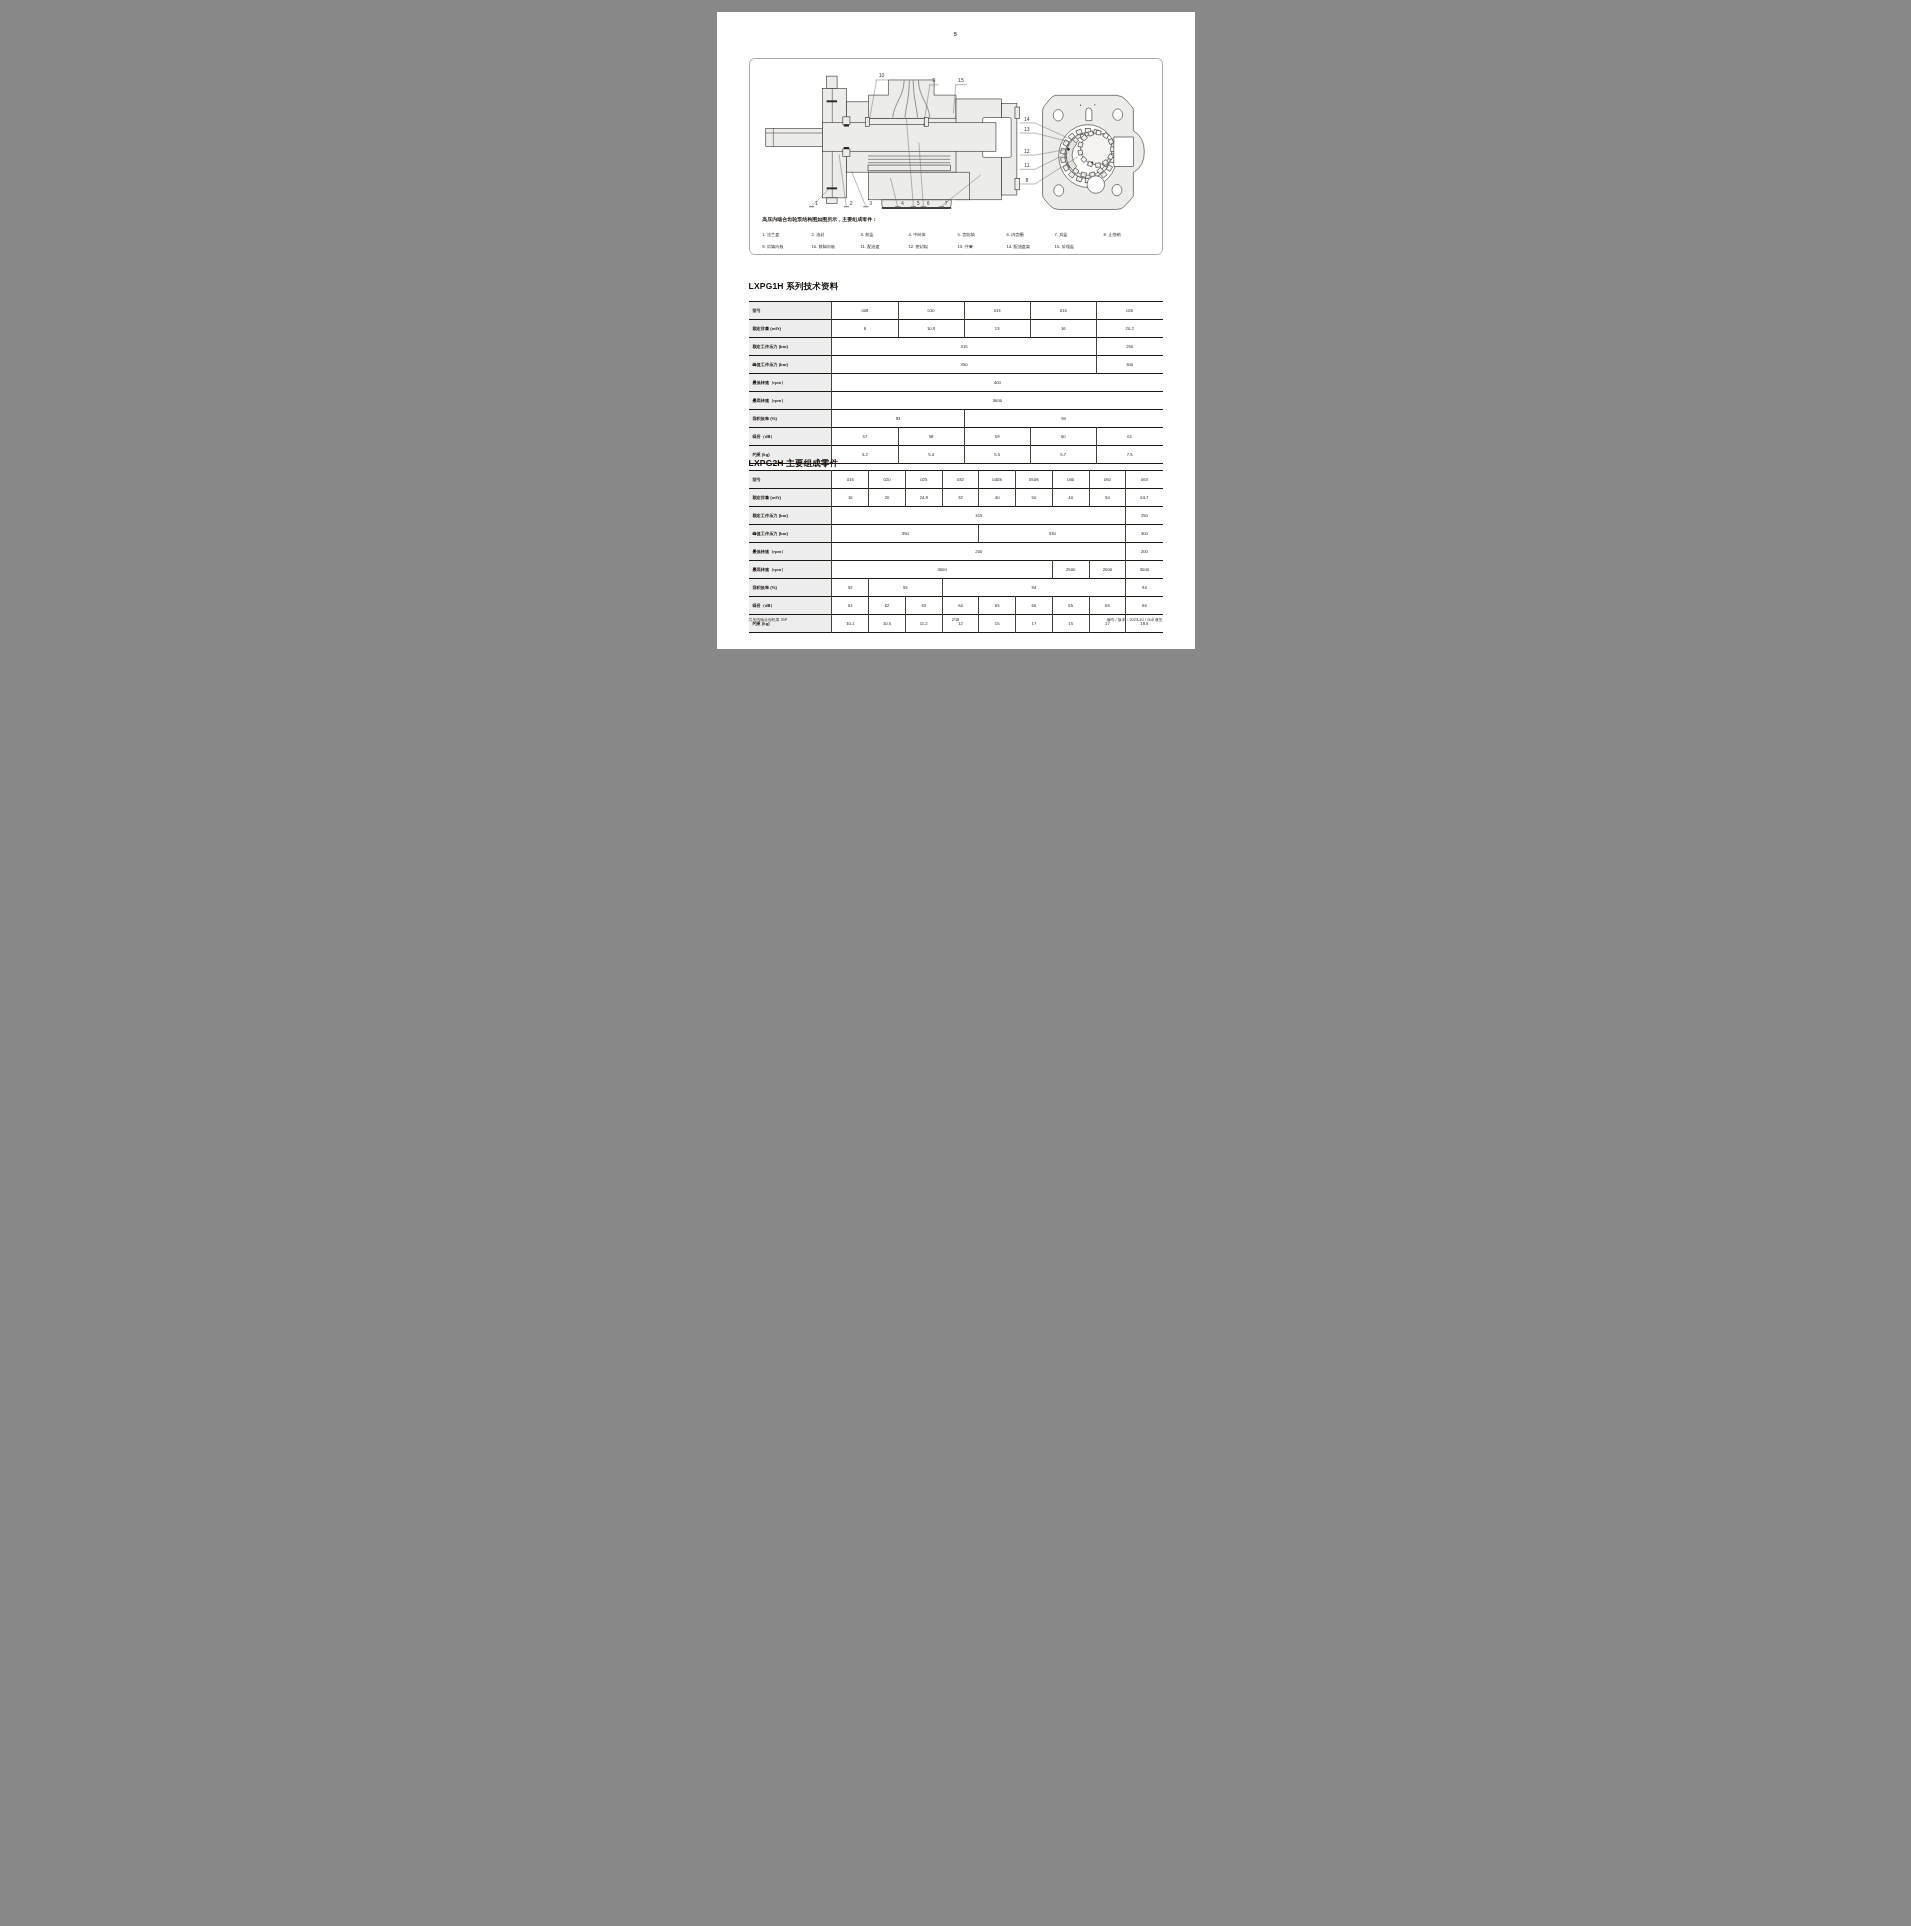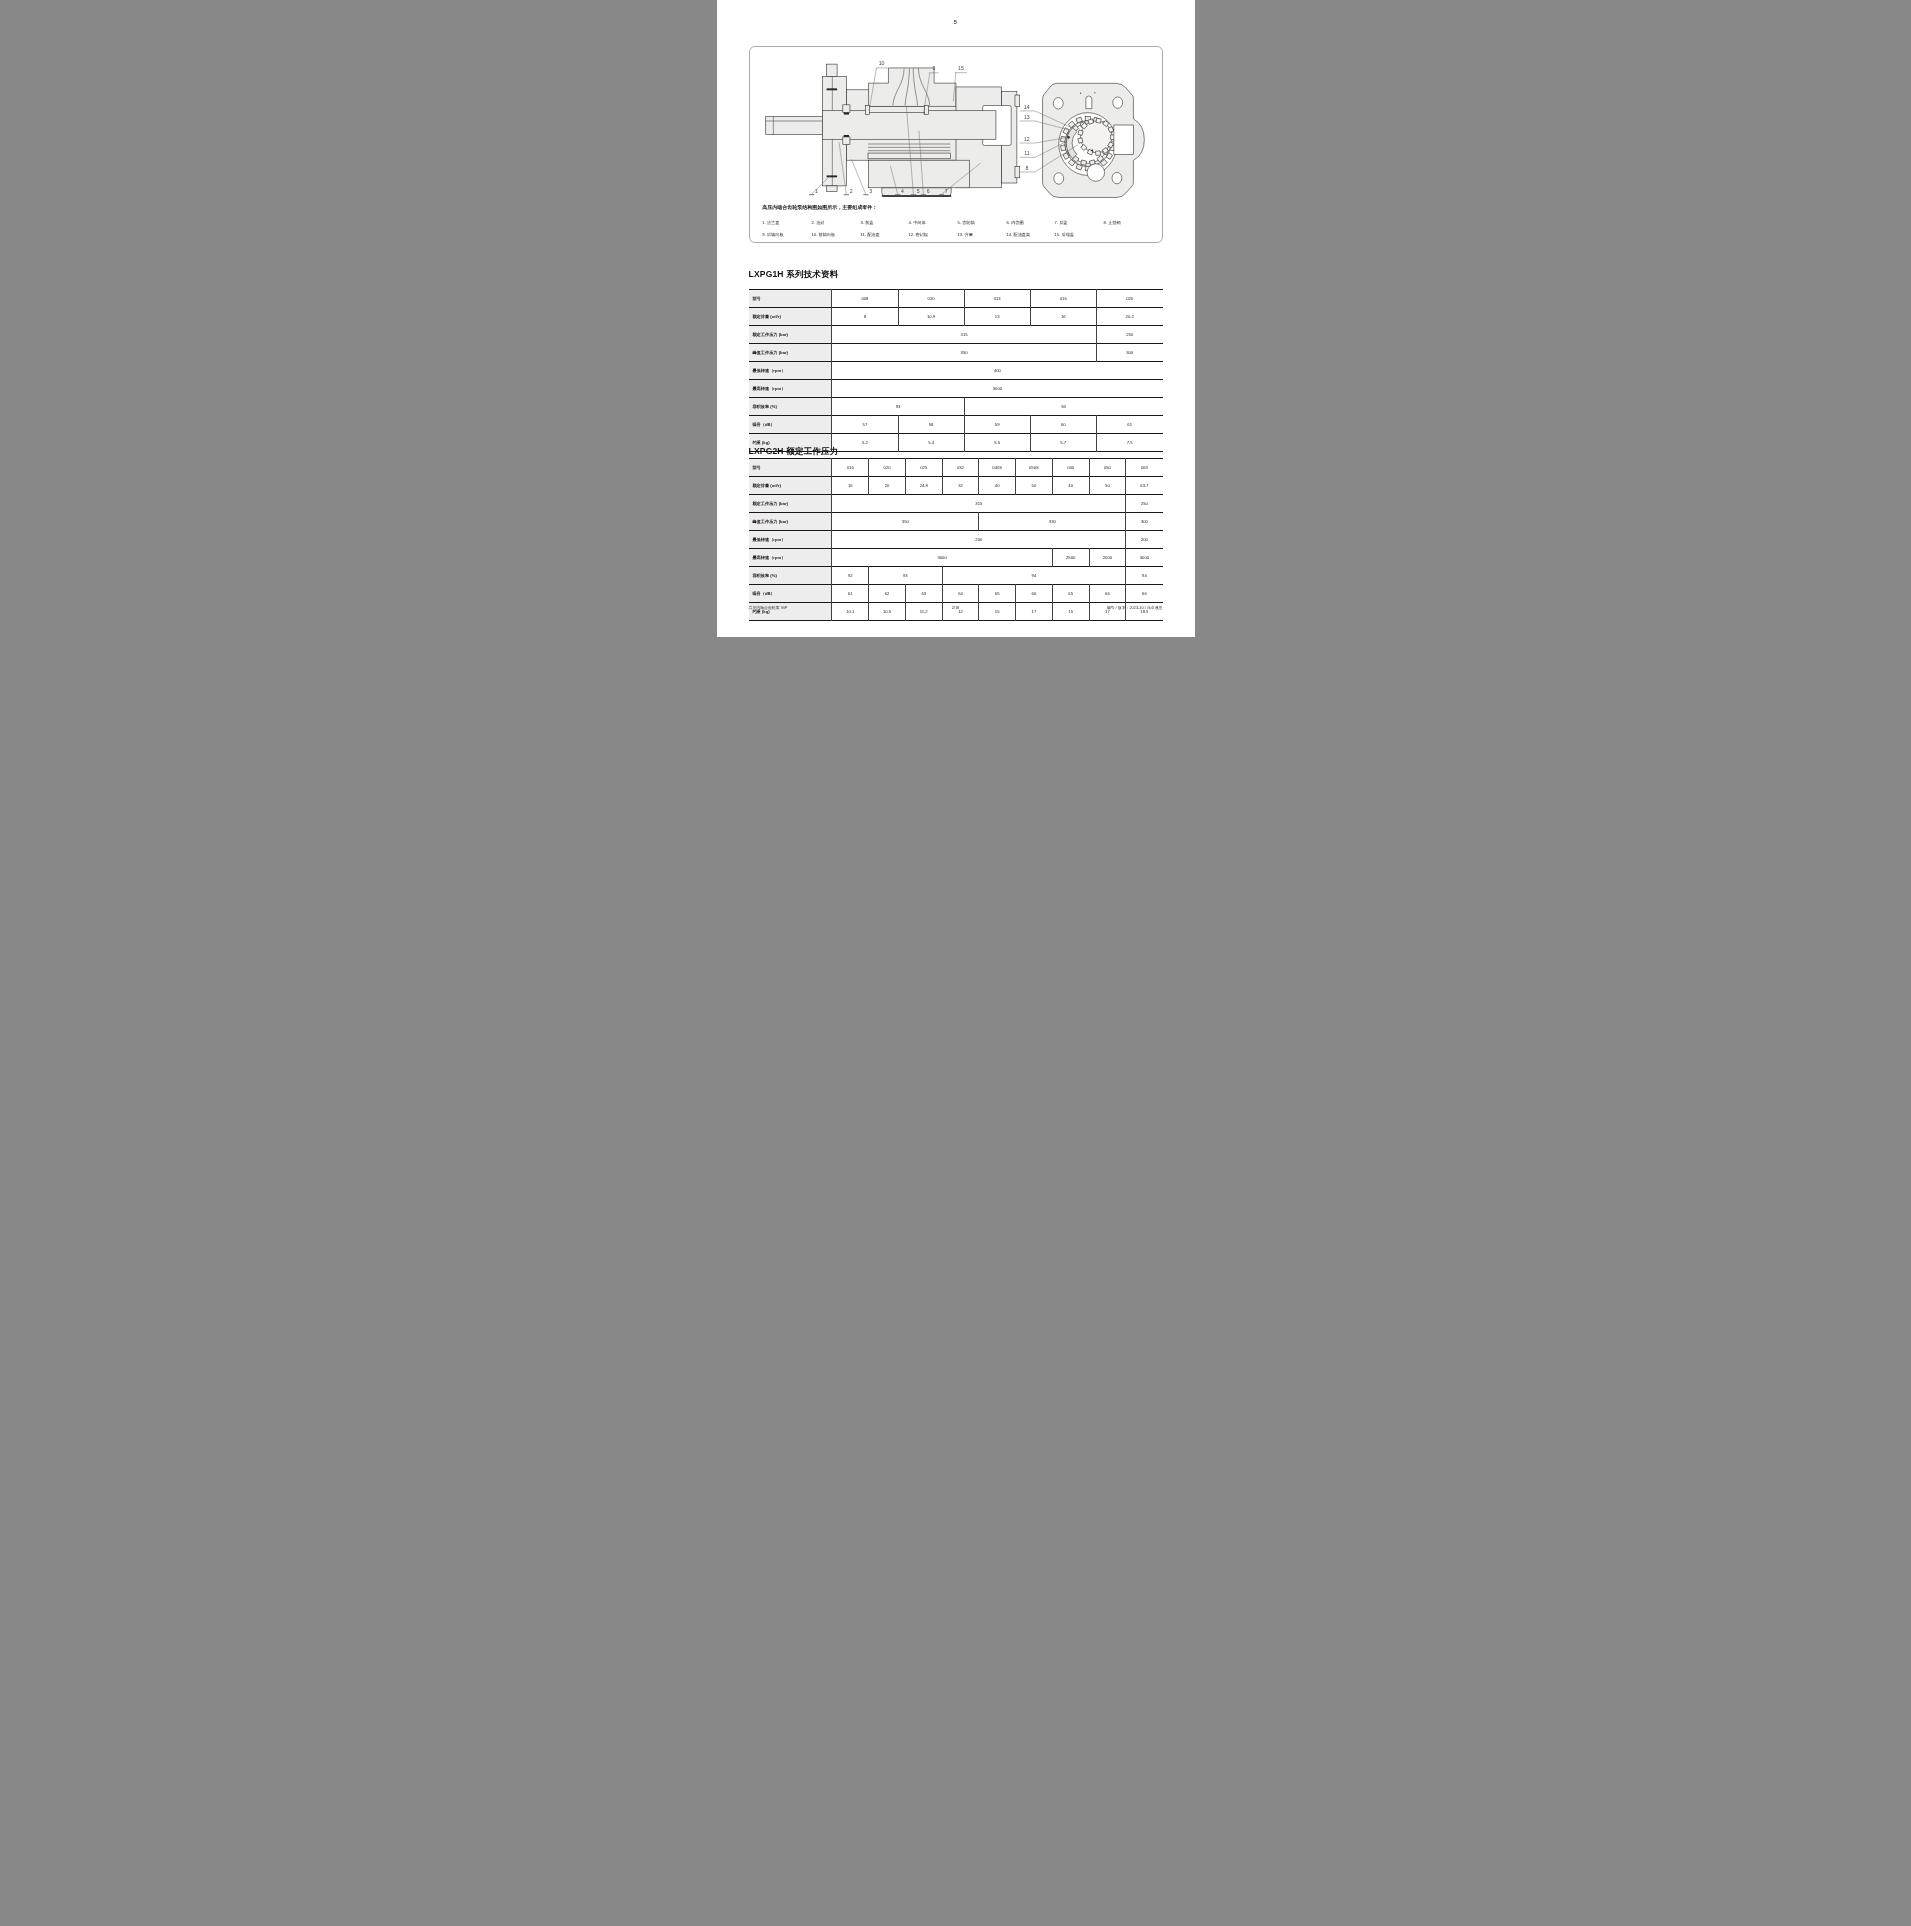--- a/index.html
+++ b/index.html
@@ -1,18 +1,18 @@
 <!DOCTYPE html>
 <html style="font-size:6.2px"><head>
 <meta charset="utf-8">
 <style>
   html,body{margin:0;padding:0;background:#888;}
   .page{
     position:relative;width:478px;height:637px;background:#ffffff;
-    margin:0 auto;font-family:"Liberation Sans","DejaVu Sans",sans-serif;
+    margin:12px auto;font-family:"Liberation Sans","DejaVu Sans",sans-serif;
     color:#231f1c;overflow:hidden;
   }
   .page-number{position:absolute;top:18.5px;left:0;width:100%;text-align:center;
     font-size:5px;font-weight:bold;color:#231f1c;}
   
   .diagram-box{position:absolute;left:32px;top:46px;width:414px;height:197px;
     border:0.6px solid #a9a9a9;border-radius:5.8px;background:#fff;box-sizing:border-box;}
   .diagram-box svg{position:absolute;left:0;top:0;width:100%;height:100%;}
   .diagram-caption{position:absolute;left:12.7px;top:157px;font-size:5px;font-weight:bold;color:#1d1815;}
   .part-item{position:absolute;font-size:4.2px;color:#2a2522;white-space:nowrap;}
@@ -308,21 +308,21 @@
       <th class="lbl">约重 (kg)</th>
       <td>5.2</td>
       <td>5.4</td>
       <td>5.5</td>
       <td>5.7</td>
       <td>7.5</td>
     </tr>
   </tbody>
     </table>
 
-  <h2 class="sec-title" style="top:439px">LXPG2H 额定工作压力</h2>
+  <h2 class="sec-title" style="top:439px">LXPG2H 主要组成零件</h2>
 
   <table class="spec" style="top:458px">
     <tbody>
         <tr>
       <th class="lbl">型号</th>
       <td>016</td>
       <td>020</td>
       <td>025</td>
       <td>032</td>
       <td>040S</td>

